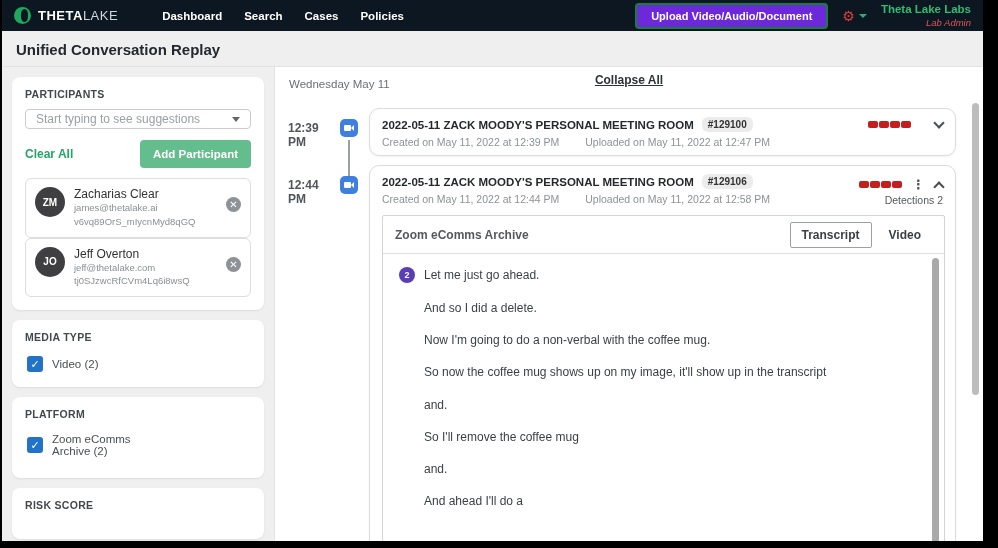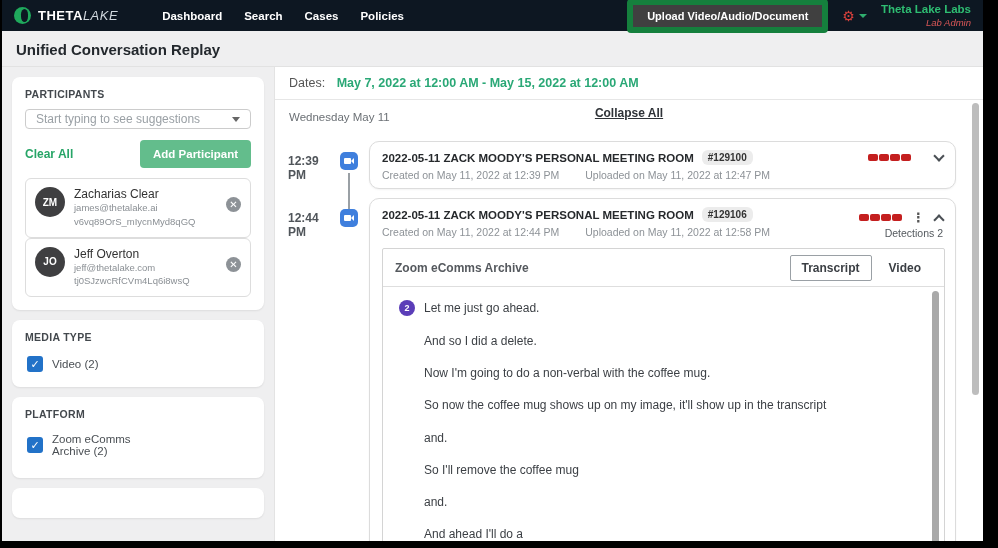--- a/index.html
+++ b/index.html
@@ -8,25 +8,25 @@
 
   .frame { width:998px; height:548px; background:#000; padding:0 15px 7px 2px; }
   .screen { width:981px; height:541px; background:#efeff0; overflow:hidden; position:relative; }
 
   
   .nav { height:31px; background:#0d1722; display:flex; align-items:center; padding:0 12px; }
   .brand { display:flex; align-items:center; gap:7px; margin-right:44px; }
   .brand-mark { width:17px; height:17px; border-radius:50%; background:#1fa95c; position:relative; overflow:hidden; }
   .brand-mark::after { content:""; position:absolute; left:7px; top:2px; width:7px; height:13px; background:#0d1722; border-radius:50% / 40%; }
   .brand-name { font-size:13px; letter-spacing:.5px; color:#fff; font-weight:bold; }
-  .brand-name .lite { font-weight:normal; color:#cfd6dc;font-style:italic; }
+  .brand-name .lite { font-weight:normal; color:#cfd6dc; }
   .nav-items { display:flex; gap:22px; }
   .nav-item { color:#fff; font-size:11.5px; font-weight:600; cursor:pointer; }
   .nav-right { margin-left:auto; display:flex; align-items:center; gap:14px; }
-  .upload-btn { background:#404040; border:6px solid #15803d; color:#fff; font-size:11px; font-weight:bold;
+  .upload-btn { background:#6d28d9; border:2px solid #15803d; color:#fff; font-size:11px; font-weight:bold;
     padding:5px 14px; border-radius:4px; cursor:pointer; font-family:inherit; }
   .gear-wrap { display:flex; align-items:center; gap:4px; cursor:pointer; }
   .gear { color:#d8413c; font-size:14px; line-height:1; }
   .caret-dn { width:0; height:0; border-left:4px solid transparent; border-right:4px solid transparent; border-top:4px solid #2fae6e; }
   .account { text-align:right; line-height:1.2; }
   .account .org { color:#2ebd72; font-size:11.5px; font-weight:bold; }
   .account .role { color:#d95757; font-size:9.5px; font-style:italic; }
 
   
   .page-head { padding:10px 14px 8px; border-bottom:1px solid #e2e2e2; }
@@ -192,34 +192,31 @@
 
       <div class="card">
         <div class="sec-title">PLATFORM</div>
         <div class="chk-row" style="padding-bottom:10px;">
           <span class="chk">✓</span>
           <span class="chk-label" style="max-width:112px;">Zoom eComms Archive (2)</span>
         </div>
       </div>
 
       <div class="card">
+        <div class="sec-title">RISK SCORE</div>
         <div class="chk-row">
           
           
         </div>
       </div>
 
     </div>
 
     <div class="main">
 
-      <div class="dates-row">
-        <span class="dates-label">Dates:</span>
-        <span class="dates-value">May 7, 2022 at 12:00 AM - May 15, 2022 at 12:00 AM</span>
-      </div>
 
       <div class="day-row">
         <span class="day-label">Wednesday May 11</span>
         <span class="collapse-all">Collapse All</span>
       </div>
 
       <div class="timeline">
         <div class="tl-line"></div>
 
         <div class="entry">

